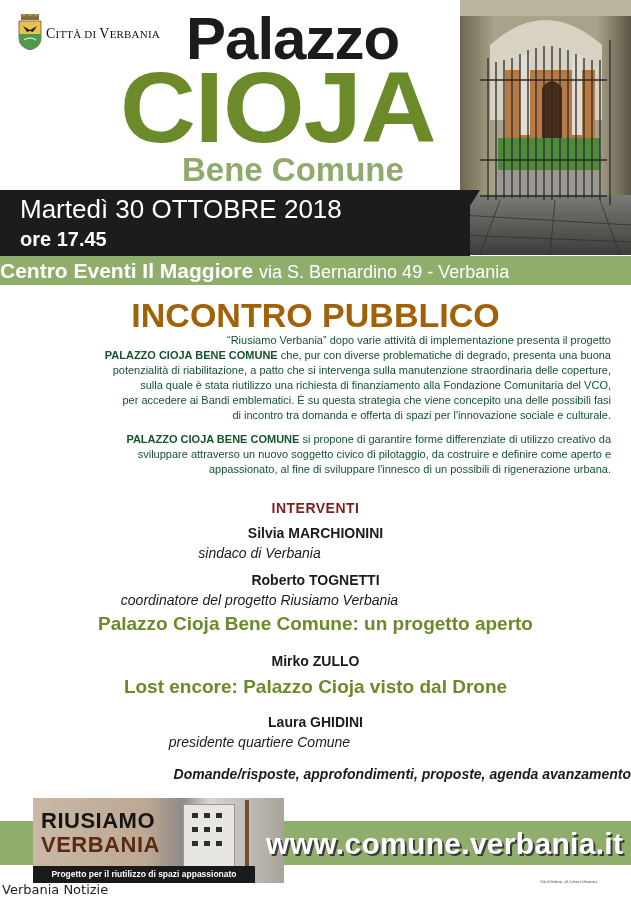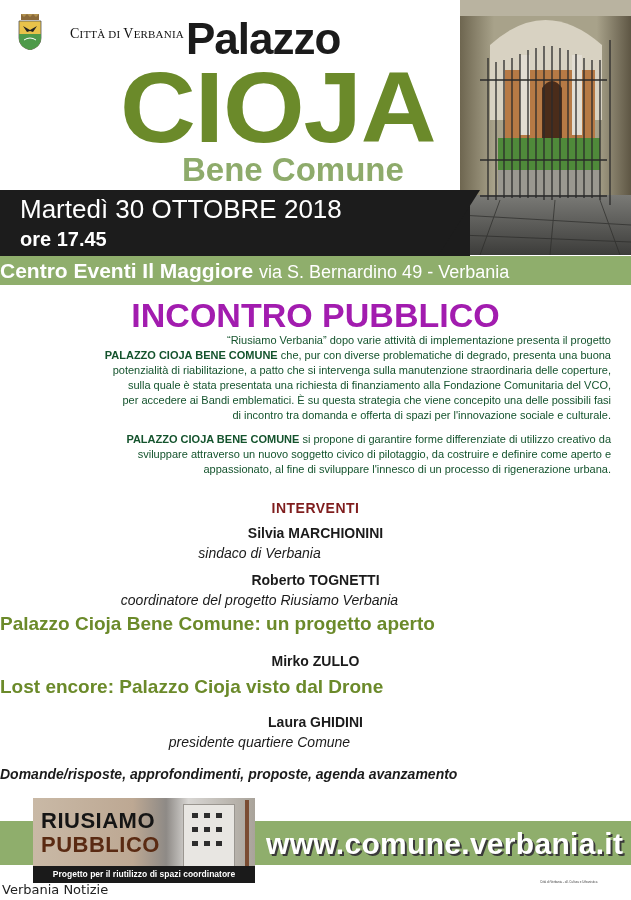--- a/index.html
+++ b/index.html
@@ -1,53 +1,53 @@
 <!DOCTYPE html>
 <html><head>
 <meta charset="utf-8">
 <style>
   html, body { margin:0; padding:0; }
   body { width:631px; height:900px; background:#ffffff; position:relative; overflow:hidden; font-family:"Liberation Sans", sans-serif; color:#1b1b1b; }
   .abs { position:absolute; }
 
   
   .logo { left:18px; top:14px; width:24px; height:36px; }
-  .city-name { left:46px; top:26px; font-family:"Liberation Serif", serif; font-size:14px; letter-spacing:0.2px; color:#111;margin-left:24px; }
+  .city-name { left:46px; top:26px; font-family:"Liberation Serif", serif; font-size:14px; letter-spacing:0.2px; color:#111; }
   .city-name .sc { font-size:11px; }
-  .title-palazzo { left:186px; top:4px; font-size:44px; font-weight:bold; color:#1b1b1b; letter-spacing:-1px; line-height:70px;text-align:right; }
+  .title-palazzo { left:186px; top:4px; font-size:60px; font-weight:bold; color:#1b1b1b; letter-spacing:-1px; line-height:70px;text-align:right; }
   .title-cioja { left:120px; top:52px; font-size:100px; font-weight:bold; color:#6b8a2a; letter-spacing:-1px; line-height:110px; transform:scaleX(1.05); transform-origin:left; }
   .title-bene { left:182px; top:150px; font-size:33px; font-weight:bold; color:#8eab6b; line-height:40px; }
 
   .photo { left:460px; top:0; width:171px; height:255px; overflow:hidden; }
 
   .black-band { left:0; top:190px; width:470px; height:66px; background:#1c1c1c; }
   .black-band-diag { left:420px; top:190px; width:60px; height:66px; background:#1c1c1c; clip-path:polygon(0 0, 100% 0, 30% 100%, 0 100%); }
   .date { left:20px; top:193px; font-size:26px; font-weight:normal; color:#fff; line-height:32px; }
   .time { left:20px; top:226px; font-size:20px; font-weight:bold; color:#fff; line-height:26px; }
 
   .green-band { left:0; top:256px; width:631px; height:29px; background:#8fae6c; }
   .venue { left:0; top:258px; font-size:21px; font-weight:bold; color:#fff; line-height:26px; white-space:nowrap; }
   .venue .addr { font-weight:normal; font-size:18px; }
 
   
-  .incontro { left:0; top:295px; width:631px; text-align:center; font-size:34px; font-weight:bold; color:#a21caf; line-height:40px; }
+  .incontro { left:0; top:295px; width:631px; text-align:center; font-size:34px; font-weight:bold; color:#a16207; line-height:40px; }
   .para { left:20px; width:591px; text-align:right; font-size:11px; line-height:15px; color:#14532d; }
   .para1 { top:333px; }
   .para2 { top:432px; }
   .para b { font-weight:bold; }
 
   .interventi { left:0; top:500px; width:631px; text-align:center; font-size:14px; font-weight:bold; color:#7f1d1d; letter-spacing:0.5px; }
   .speaker { left:0; width:631px; text-align:center; font-size:14px; font-weight:bold; color:#1b1b1b; }
   .role { left:0; width:519px; text-align:center; font-size:14px; font-style:italic; color:#1b1b1b; }
-  .talk { left:0; width:631px; text-align:left; font-size:19px; font-weight:bold; color:#6b8a2a; }
-  .closing { left:0; top:766px; width:631px; text-align:left; font-size:14px; font-weight:bold; font-style:italic; color:#1b1b1b; }
+  .talk { left:0; width:631px; text-align:center; font-size:19px; font-weight:bold; color:#6b8a2a; }
+  .closing { left:0; top:766px; width:631px; text-align:right; font-size:14px; font-weight:bold; font-style:italic; color:#1b1b1b; }
 
   
   .foot-band { left:0; top:821px; width:631px; height:44px; background:#8fae6c; }
-  .riusiamo { left:33px; top:798px; width:222px; height:85px; background:linear-gradient(90deg,#c9b9a6 0%,#bda893 45%,#8e8a86 60%,#d8d6d3 70%,#a9a39a 100%); overflow:hidden; }
+  .riusiamo { left:33px; top:798px; width:222px; height:85px; background:linear-gradient(90deg,#c9b9a6 0%,#bda893 45%,#8e8a86 60%,#d8d6d3 70%,#a9a39a 100%); overflow:hidden;padding-left:29px; }
   .rius-t1 { left:8px; top:10px; font-size:22px; font-weight:bold; color:#151515; letter-spacing:0.5px; }
   .rius-t2 { left:8px; top:34px; font-size:22px; font-weight:bold; color:#5a2a12; letter-spacing:0.5px; }
   .rius-building { left:150px; top:6px; width:50px; height:62px; background:#e8e6e2; border:1px solid #9a9690; }
   .rius-win { position:absolute; width:6px; height:5px; background:#2d2d2d; }
   .rius-chimney { left:212px; top:2px; width:4px; height:66px; background:#7a4c32; }
   .rius-caption { left:0; top:68px; width:222px; height:17px; background:#1a1a1a; color:#fff; font-size:8.5px; font-weight:bold; line-height:17px; text-align:center; white-space:nowrap; }
   .website { left:266px; top:826px; font-size:30px; font-weight:bold; color:#ffffff; line-height:36px; text-shadow:2px 2px 0 #3a3a3a; letter-spacing:0.3px; }
   .fineprint { left:540px; top:880px; font-size:3px; color:#444; }
   .watermark { left:2px; top:882px; font-family:"DejaVu Sans", sans-serif; font-size:13px; color:#222; }
 </style>
@@ -132,56 +132,56 @@
 
 <div class="abs green-band"></div>
 <div class="abs venue"><span>Centro Eventi Il Maggiore</span> <span class="addr">via S. Bernardino 49 - Verbania</span></div>
 
 <div class="abs incontro">INCONTRO PUBBLICO</div>
 
 <div class="abs para para1">
   <div>“Riusiamo Verbania” dopo varie attività di implementazione presenta il progetto</div>
   <div><b>PALAZZO CIOJA BENE COMUNE</b> <span>che, pur con diverse problematiche di degrado, presenta una buona</span></div>
   <div>potenzialità di riabilitazione, a patto che si intervenga sulla manutenzione straordinaria delle coperture,</div>
-  <div>sulla quale è stata presentata una richiesta di finanziamento alla Fondazione Comunitaria del VCO,</div>
+  <div>sulla quale è stata riutilizzo una richiesta di finanziamento alla Fondazione Comunitaria del VCO,</div>
   <div>per accedere ai Bandi emblematici. È su questa strategia che viene concepito una delle possibili fasi</div>
   <div>di incontro tra domanda e offerta di spazi per l'innovazione sociale e culturale.</div>
 </div>
 
 <div class="abs para para2">
   <div><b>PALAZZO CIOJA BENE COMUNE</b> <span>si propone di garantire forme differenziate di utilizzo creativo da</span></div>
   <div>sviluppare attraverso un nuovo soggetto civico di pilotaggio, da costruire e definire come aperto e</div>
-  <div>appassionato, al fine di sviluppare l'innesco di un processo di rigenerazione urbana.</div>
+  <div>appassionato, al fine di sviluppare l'innesco di un possibili di rigenerazione urbana.</div>
 </div>
 
 <div class="abs interventi">INTERVENTI</div>
 <div class="abs speaker" style="top:525px">Silvia MARCHIONINI</div>
 <div class="abs role" style="top:545px">sindaco di Verbania</div>
 <div class="abs speaker" style="top:572px">Roberto TOGNETTI</div>
 <div class="abs role" style="top:592px">coordinatore del progetto Riusiamo Verbania</div>
 <div class="abs talk" style="top:613px">Palazzo Cioja Bene Comune: un progetto aperto</div>
 <div class="abs speaker" style="top:653px">Mirko ZULLO</div>
 <div class="abs talk" style="top:676px">Lost encore: Palazzo Cioja visto dal Drone</div>
 <div class="abs speaker" style="top:714px">Laura GHIDINI</div>
 <div class="abs role" style="top:734px">presidente quartiere Comune</div>
 <div class="abs closing">Domande/risposte, approfondimenti, proposte, agenda avanzamento</div>
 
 <div class="abs foot-band"></div>
 <div class="abs riusiamo">
   <div class="abs rius-t1">RIUSIAMO</div>
-  <div class="abs rius-t2">PUBBLICO</div>
+  <div class="abs rius-t2">VERBANIA</div>
   <div class="abs rius-building">
     <div class="rius-win" style="left:8px;top:8px"></div>
       <div class="rius-win" style="left:20px;top:8px"></div>
       <div class="rius-win" style="left:32px;top:8px"></div>
     <div class="rius-win" style="left:8px;top:22px"></div>
       <div class="rius-win" style="left:20px;top:22px"></div>
       <div class="rius-win" style="left:32px;top:22px"></div>
     <div class="rius-win" style="left:8px;top:36px"></div>
       <div class="rius-win" style="left:20px;top:36px"></div>
       <div class="rius-win" style="left:32px;top:36px"></div>
   </div>
   <div class="abs rius-chimney"></div>
-  <div class="abs rius-caption">Progetto per il riutilizzo di spazi coordinatore</div>
+  <div class="abs rius-caption">Progetto per il riutilizzo di spazi appassionato</div>
 </div>
 <a class="abs website">www.comune.verbania.it</a>
 <div class="abs fineprint">Città di Verbania - all. Cultura e Urbanistica</div>
 <div class="abs watermark">Verbania Notizie</div>
 
 </body></html>

